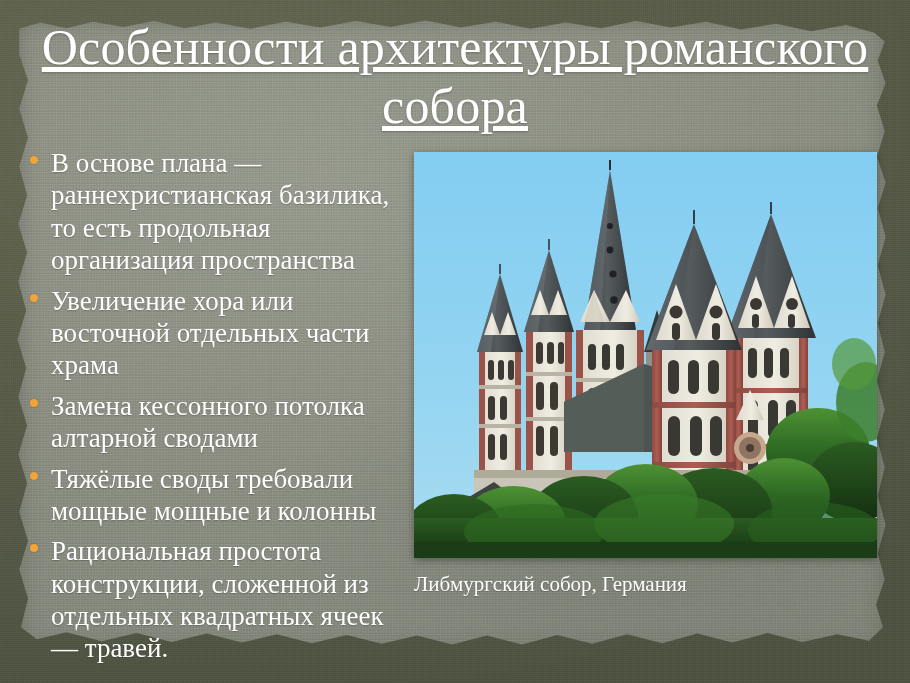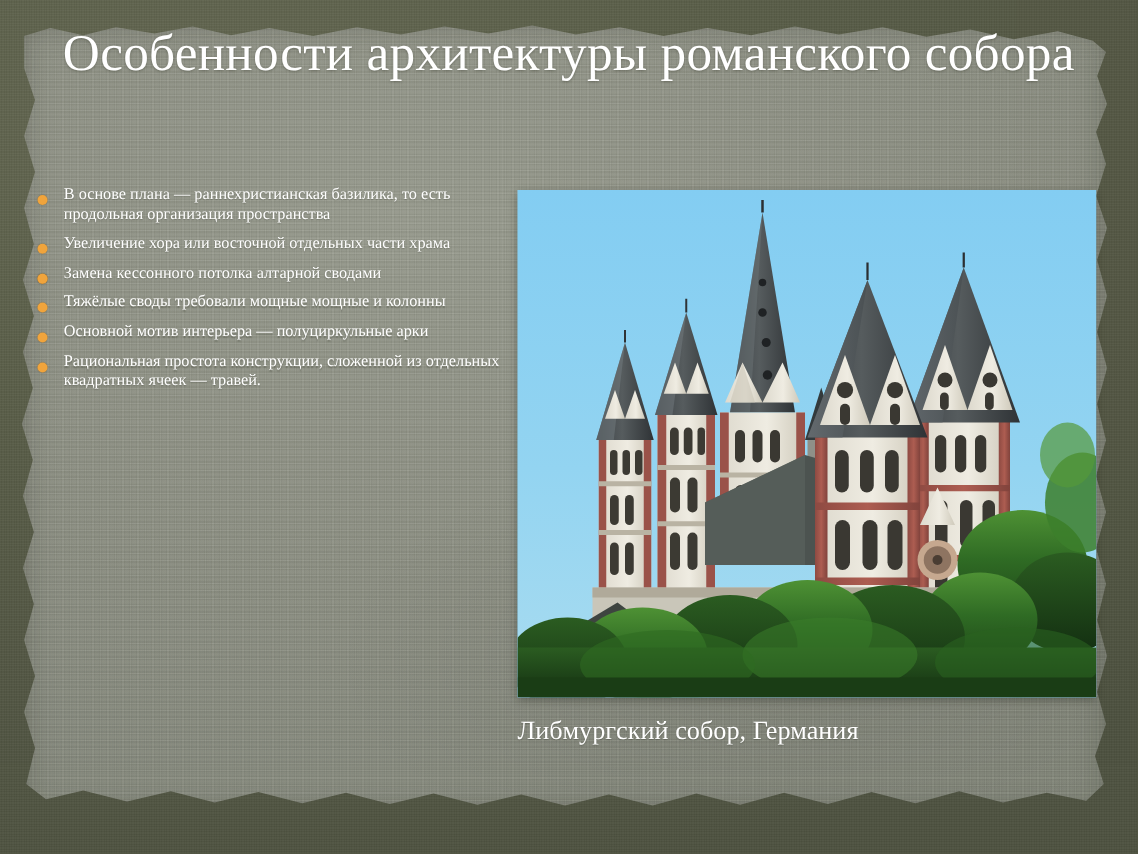--- a/index.html
+++ b/index.html
@@ -74,38 +74,39 @@
       repeating-linear-gradient(90deg, rgba(255,255,255,.024) 0 1px, rgba(0,0,0,.020) 1px 3px),
       radial-gradient(60% 40% at 70% 80%, rgba(0,0,0,.07), rgba(0,0,0,0) 70%);
   }
 
   
   .title{
     position:absolute;left:40px;top:18px;width:830px;
     text-align:center;
     color:#ffffff;
     font-family:"Liberation Serif", serif;
-    font-size:41px;line-height:1.18;
+    font-size:50px;line-height:1.18;
     letter-spacing:.2px;
     text-shadow:0 1px 2px rgba(40,44,30,.35);
     z-index:5;
+    text-decoration:underline;
   }
 
   
   .bullets{
     position:absolute;left:22px;top:147px;width:392px;
     z-index:5;margin:0;padding:0;list-style:none;
   }
   .bullet{
     position:relative;
     padding-left:29px;
     margin:0 0 8px 0;
     color:#ffffff;
     font-family:"Liberation Serif", serif;
-    font-size:13px;
+    font-size:27px;
     line-height:1.20;
     text-shadow:0 1px 1px rgba(40,44,30,.30);
   }
   .bullet:last-child{margin-bottom:4px;}
   .dot{
     position:absolute;left:8px;top:9px;
     width:8px;height:8px;border-radius:50%;
     background:#F0A43C;
     box-shadow:0 0 1px rgba(90,60,10,.5);
   }
@@ -156,21 +157,20 @@
     <li class="bullet">
       <span class="dot"></span>
       <span>Замена кессонного потолка алтарной сводами</span>
     </li>
     <li class="bullet">
       <span class="dot"></span>
       <span>Тяжёлые своды требовали мощные мощные и колонны</span>
     </li>
     <li class="bullet">
       <span class="dot"></span>
-      <span>Основной мотив интерьера — полуциркульные арки</span>
     </li>
     <li class="bullet">
       <span class="dot"></span>
       <span>Рациональная простота конструкции, сложенной из отдельных квадратных ячеек — травей.</span>
     </li>
   </ul>
 
   <div class="photo-wrap">
     <div class="photo">
       <svg viewBox="0 0 463 406" preserveAspectRatio="none">

